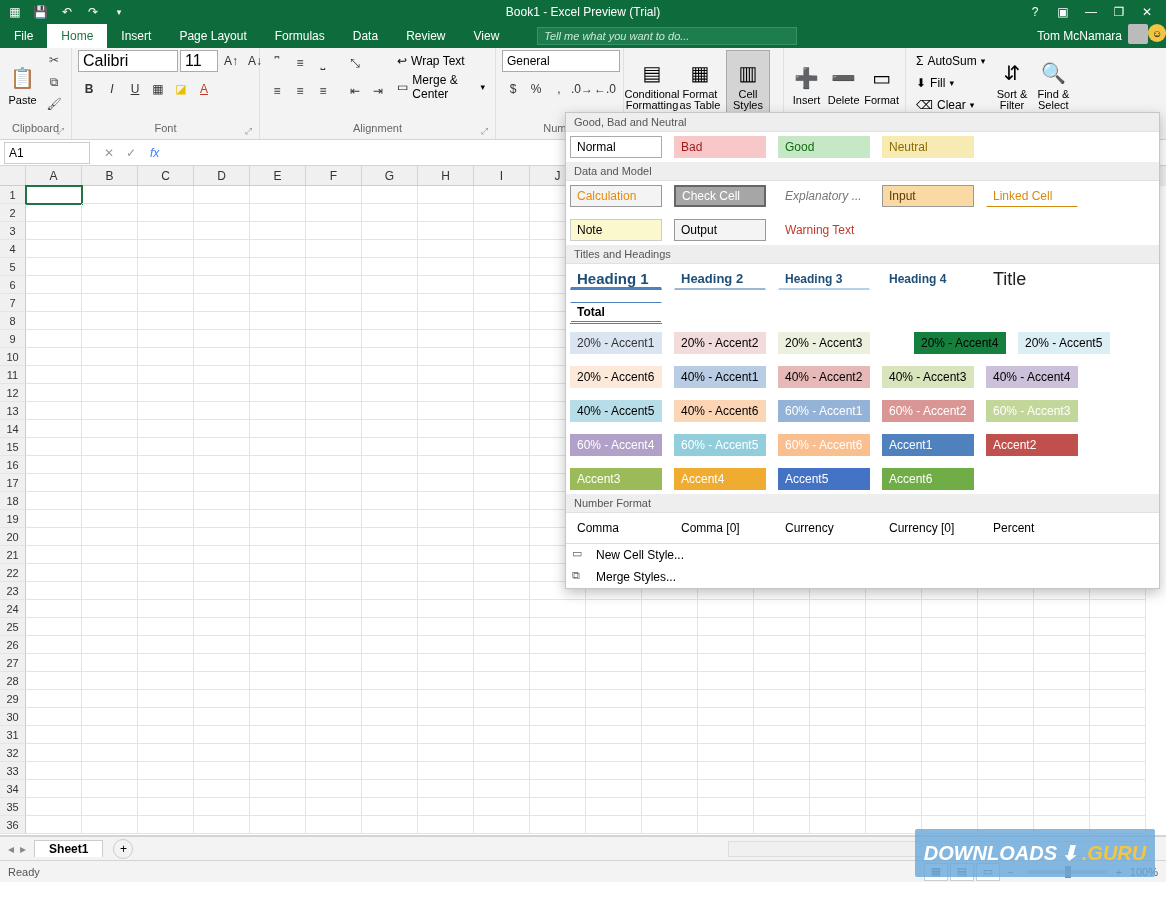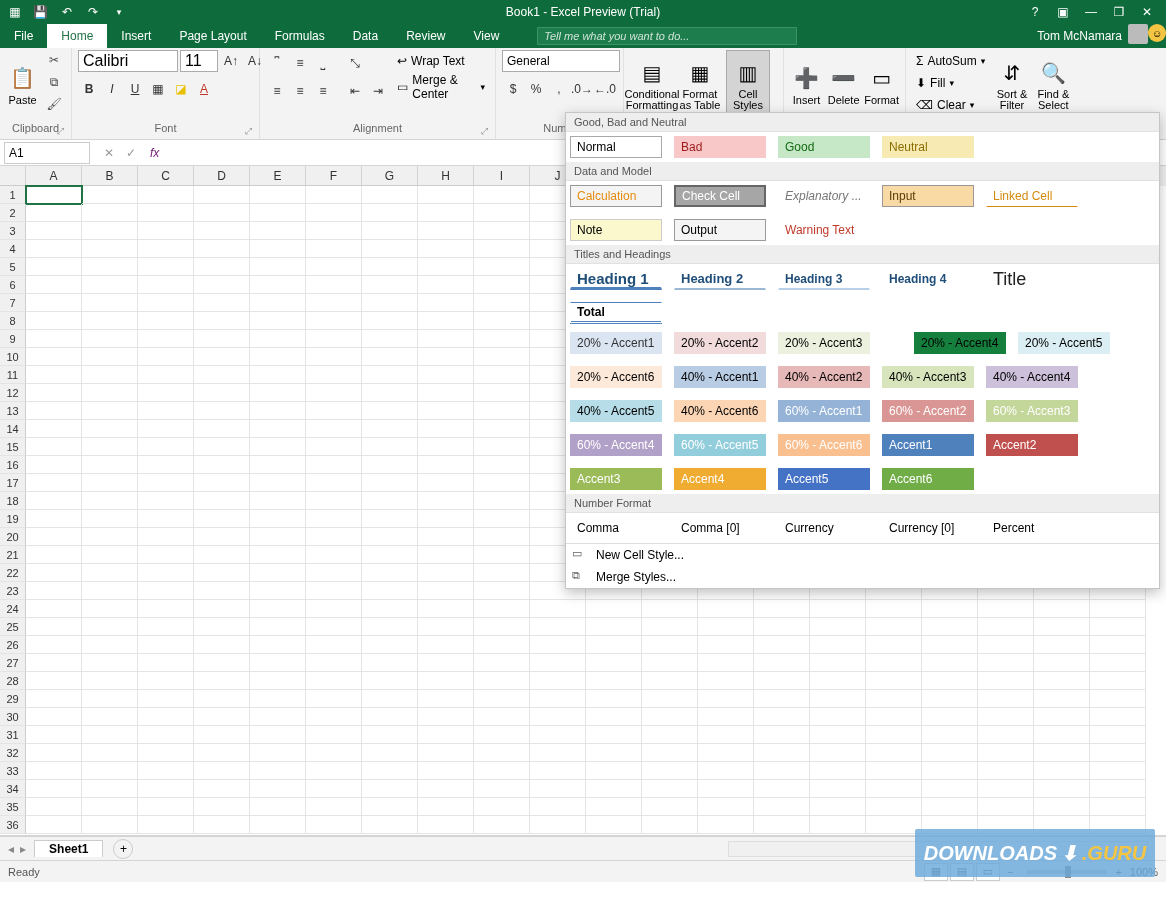--- a/index.html
+++ b/index.html
@@ -46,21 +46,21 @@
 .wrap-merge { display:flex; flex-direction:column; gap:4px; justify-content:center; }
 .wrap-merge .wm { height:22px; display:flex; align-items:center; gap:4px; padding:0 4px; cursor:pointer; font-size:12px; }
 .num-sel { width:118px; height:22px; border:1px solid #ababab; background:#fff; font-size:12px; padding:0 4px; }
 .edit-row { display:flex; align-items:center; gap:4px; height:22px; font-size:12px; padding:0 4px; cursor:pointer; }
 
 
 .fbar { height: 26px; border-bottom: 1px solid #d4d4d4; display:flex; align-items:center; background:#fff; }
 .namebox { width: 86px; height: 22px; border:1px solid #ccc; margin-left:4px; padding:0 4px; font-size:12px; }
 .fbar-btns { display:flex; gap:4px; padding:0 10px; color:#999; }
 .fbar-btn { width:18px; height:20px; display:flex; align-items:center; justify-content:center; cursor:pointer; }
-.fx-label { font-style:italic; color:#701a75; padding-right:6px; }
+.fx-label { font-style:italic; color:#3b82f6; padding-right:6px; }
 .formula-input { flex:1; border:none; height:22px; font-size:12px; padding:0 4px; }
 
 
 .grid-area { position:relative; height: 670px; overflow:hidden; border-bottom:1px solid #d4d4d4; }
 .col-headers { display:flex; height:20px; background:#f0f0f0; }
 .corner { width:26px; border-right:1px solid #d4d4d4; border-bottom:1px solid #ccc; background:#f0f0f0; }
 .colh { width:56px; text-align:center; border-right:1px solid #d4d4d4; border-bottom:1px solid #ccc; font-size:12px; color:#333; line-height:20px; }
 .rows { }
 .row-line { display:flex; height:18px; }
 .rowh { width:26px; text-align:center; border-right:1px solid #ccc; border-bottom:1px solid #e4e4e4; background:#f0f0f0; font-size:11px; color:#333; line-height:18px; }

